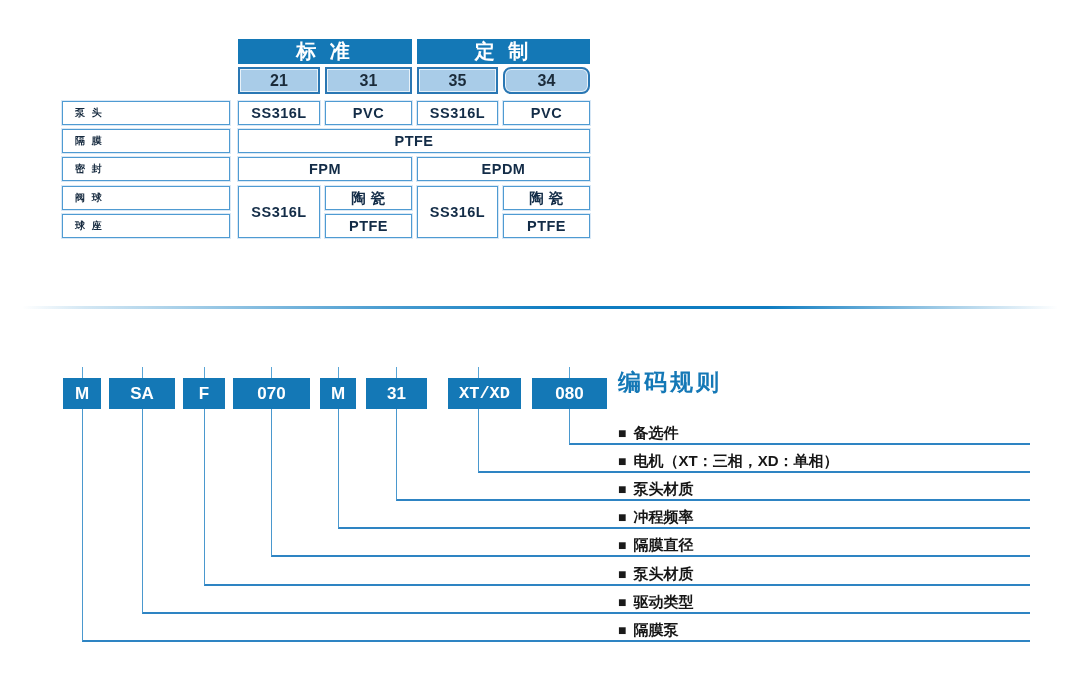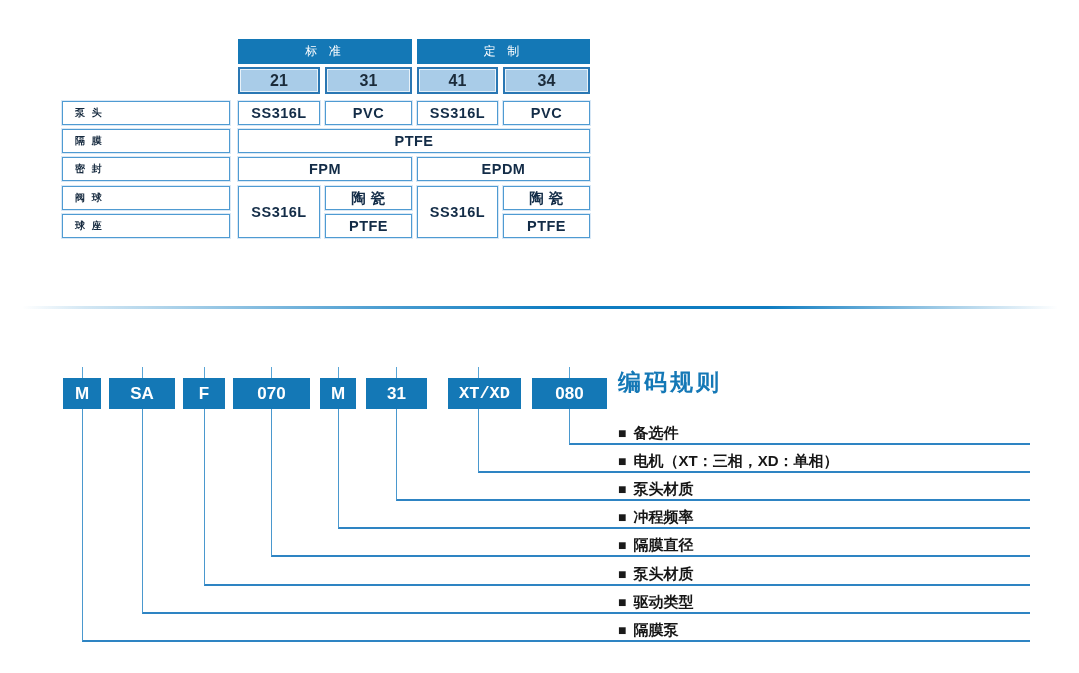--- a/index.html
+++ b/index.html
@@ -1,21 +1,21 @@
 <!DOCTYPE html>
 <html><head>
 <meta charset="utf-8">
 <style>
   html,body{margin:0;padding:0;background:#ffffff;}
   .page{position:relative;width:1079px;height:673px;background:#ffffff;overflow:hidden;
         font-family:"Liberation Sans","DejaVu Sans",sans-serif;}
   .abs{position:absolute;box-sizing:border-box;}
 
   
-  .hdr-cell{background:#1478b6;color:#ffffff;font-weight:400;font-size:12px;letter-spacing:4px;
+  .hdr-cell{background:#1478b6;color:#ffffff;font-weight:700;font-size:20px;letter-spacing:4px;
             display:flex;align-items:center;justify-content:center;padding-left:0;}
   .num-cell{background:#a9cce8;border:2px solid #2a77b3;box-shadow:inset 0 0 0 1px rgba(255,255,255,.75);
             color:#1b2b3a;font-weight:700;font-size:16px;
             display:flex;align-items:center;justify-content:center;}
   .val-cell{background:#ffffff;border:1.5px solid #4f9bd2;box-shadow:0 0 0 1px rgba(170,205,235,.45);
             color:#132c47;font-weight:700;font-size:14.5px;letter-spacing:.5px;
             display:flex;align-items:center;justify-content:center;}
   .lbl-cell{background:#ffffff;border:1.5px solid #4f9bd2;box-shadow:0 0 0 1px rgba(170,205,235,.45);
             color:#15293e;font-weight:700;font-size:10px;letter-spacing:2px;
             display:flex;align-items:center;justify-content:flex-start;padding-left:12px;}
@@ -39,22 +39,22 @@
 
 <div class="page">
 
   <div>
 
     <div class="abs hdr-cell" style="left:238px;top:39px;width:174px;height:25px;">标 准</div>
     <div class="abs hdr-cell" style="left:417px;top:39px;width:173px;height:25px;">定 制</div>
 
     <div class="abs num-cell" style="left:238px;top:67px;width:82px;height:27px;">21</div>
     <div class="abs num-cell" style="left:325px;top:67px;width:87px;height:27px;">31</div>
-    <div class="abs num-cell" style="left:417px;top:67px;width:81px;height:27px;">41</div>
-    <div class="abs num-cell" style="left:503px;top:67px;width:87px;height:27px;">34</div>
+    <div class="abs num-cell" style="left:417px;top:67px;width:81px;height:27px;">35</div>
+    <div class="abs num-cell" style="left:503px;top:67px;width:87px;height:27px;border-radius:8px;">34</div>
 
     <div class="abs lbl-cell" style="left:62px;top:101px;width:168px;height:24px;">泵 头</div>
     <div class="abs lbl-cell" style="left:62px;top:129px;width:168px;height:24px;">隔 膜</div>
     <div class="abs lbl-cell" style="left:62px;top:157px;width:168px;height:24px;">密 封</div>
     <div class="abs lbl-cell" style="left:62px;top:186px;width:168px;height:24px;">阀 球</div>
     <div class="abs lbl-cell" style="left:62px;top:214px;width:168px;height:24px;">球 座</div>
 
     <div class="abs val-cell" style="left:238px;top:101px;width:82px;height:24px;">SS316L</div>
     <div class="abs val-cell" style="left:325px;top:101px;width:87px;height:24px;">PVC</div>
     <div class="abs val-cell" style="left:417px;top:101px;width:81px;height:24px;">SS316L</div>

